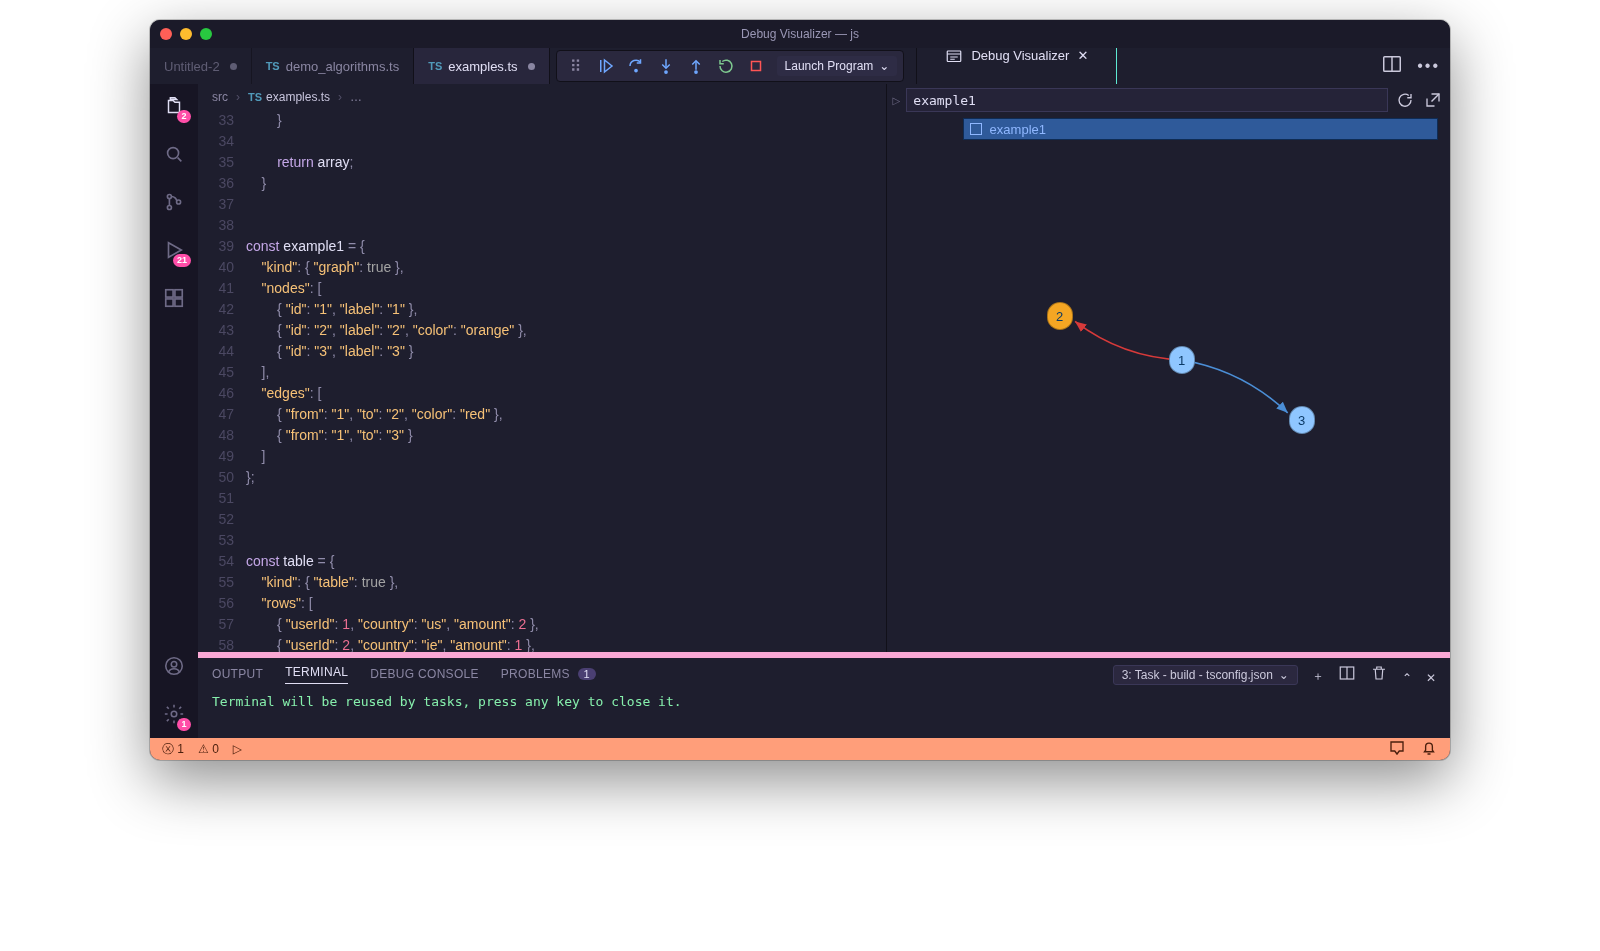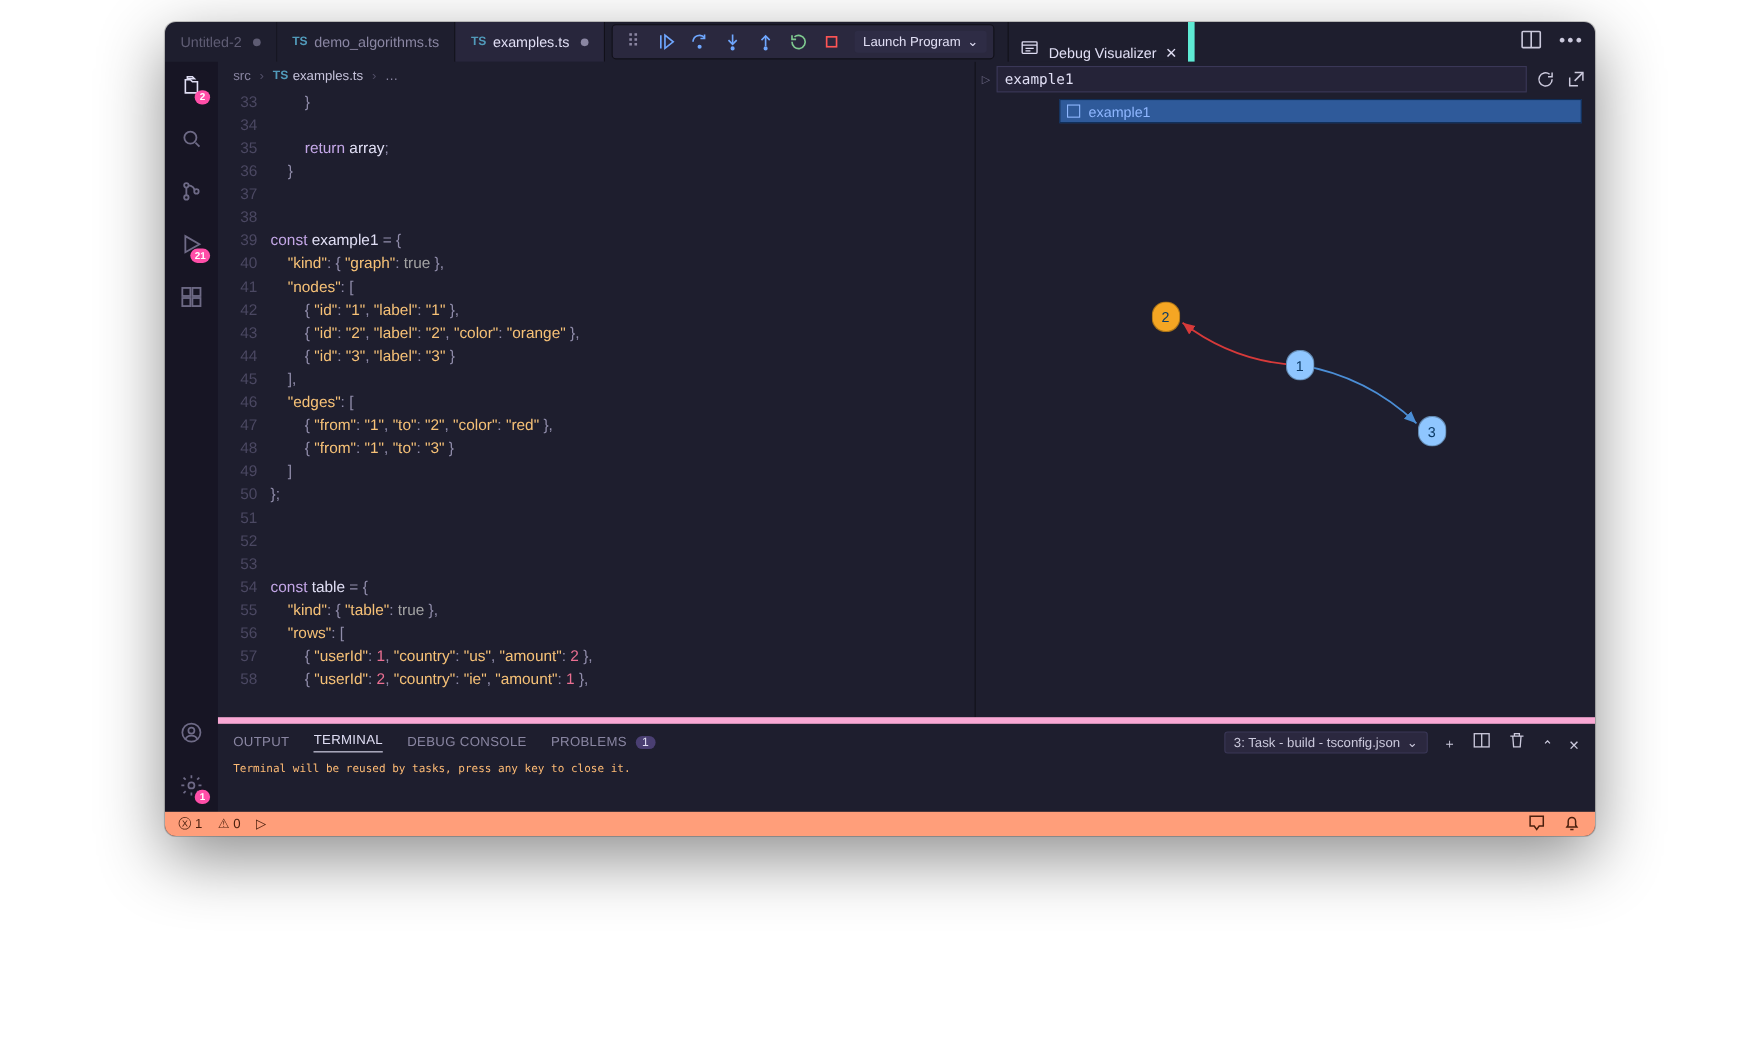--- a/index.html
+++ b/index.html
@@ -24,21 +24,21 @@
 .tab .dot { width:7px; height:7px; border-radius:50%; background:#8a86a2; margin-left:4px; }
 .ts-ico { color:#519aba; font-size:11px; font-weight:700; }
 
 .debug-toolbar { margin-left:6px; background:#2a283e; border:1px solid #111019; border-radius:4px; display:flex; align-items:center; padding:2px 6px; gap:4px; align-self:center; height:32px; }
 .dt-btn { width:26px; height:24px; display:flex; align-items:center; justify-content:center; color:#6fa7ff; border-radius:3px; cursor:pointer; }
 .dt-btn.grip { color:#8b86a2; cursor:grab; }
 .dt-btn.stop { color:#f55; }
 .dt-launch { background:#2e2c45; border-radius:3px; display:flex; align-items:center; color:#e0def4; font-size:12px; padding:3px 8px; gap:6px; margin-left:4px; }
 
 .panel-tab-area { display:flex; align-items:stretch; margin-left:12px; }
-.panel-tab { background:#1e1e2e; border-right:6px solid #5eead4; border-left:1px solid #111019; display:flex; align-items:flex-end; padding:0 10px; gap:8px; color:#e0def4; font-size:13px; }
+.panel-tab { background:#1e1e2e; border-right:1px solid #5eead4; border-left:1px solid #111019; display:flex; align-items:flex-start; padding:0 28px; gap:8px; color:#e0def4; font-size:13px; }
 .panel-tab .close { cursor:pointer; }
 
 .top-right { margin-left:auto; display:flex; align-items:center; padding-right:10px; gap:14px; color:#cbc9dc; }
 
 
 .body { flex:1; display:flex; overflow:hidden; }
 .activity-bar { width:48px; background:#171524; display:flex; flex-direction:column; align-items:center; padding-top:8px; gap:20px; }
 .ab-item { width:28px; height:28px; display:flex; align-items:center; justify-content:center; color:#6e6a86; position:relative; cursor:pointer; }
 .ab-item.active { color:#e0def4; }
 .ab-badge { position:absolute; bottom:-3px; right:-3px; background:#ff4ea8; color:#fff; font-size:9px; font-weight:700; border-radius:10px; padding:0 4px; min-width:14px; text-align:center; line-height:13px; }
@@ -79,34 +79,42 @@
 .gnode.orange { background:#f5a623; }
 
 
 .panel { height:86px; border-top:6px solid #f9a8d4; display:flex; flex-direction:column; }
 .panel-tabs { height:32px; display:flex; align-items:center; padding:0 14px; gap:22px; color:#8a86a2; font-size:12px; }
 .ptab { cursor:pointer; letter-spacing:.3px; }
 .ptab.active { color:#e0def4; border-bottom:1px solid #e0def4; padding-bottom:4px; }
 .pbadge { background:#4a3f72; color:#e0def4; border-radius:10px; padding:0 6px; font-size:11px; margin-left:4px; }
 .panel-tabs .right { margin-left:auto; display:flex; align-items:flex-end; gap:14px; color:#cbc9dc; }
 .task-select { background:#2b283f; border:1px solid #3a3757; border-radius:3px; padding:2px 8px; font-size:12px; color:#cbc9dc; display:flex; align-items:center; gap:6px; }
-.term-content { flex:1; padding:4px 14px; font-family:Menlo,monospace; font-size:10px; color:#fdba74; }
+.term-content { flex:1; padding:4px 14px; font-family:Menlo,monospace; font-size:13px; color:#86efac; }
 
 
 .statusbar { height:22px; background:#ff9e7a; display:flex; align-items:center; padding:0 12px; gap:14px; color:#4a1f0d; font-size:12px; }
 .statusbar .right { margin-left:auto; display:flex; gap:14px; }
 
 svg { width:18px; height:18px; }
 .i20 svg { width:22px; height:22px; }
 </style>
 </head>
 <body>
 
 <div class="window">
 
+  <div class="titlebar">
+    <div class="traffic">
+      <span class="tr-red"></span>
+      <span class="tr-yellow"></span>
+      <span class="tr-green"></span>
+    </div>
+    <div class="title">Debug Visualizer — js</div>
+  </div>
 
   <div class="top">
     <div class="tabs">
         <div class="tab dim">
           <span>Untitled-2</span>
           <span class="dot"></span>
         </div>
         <div class="tab">
           <span class="ts-ico">TS</span>
           <span>demo_algorithms.ts</span>

